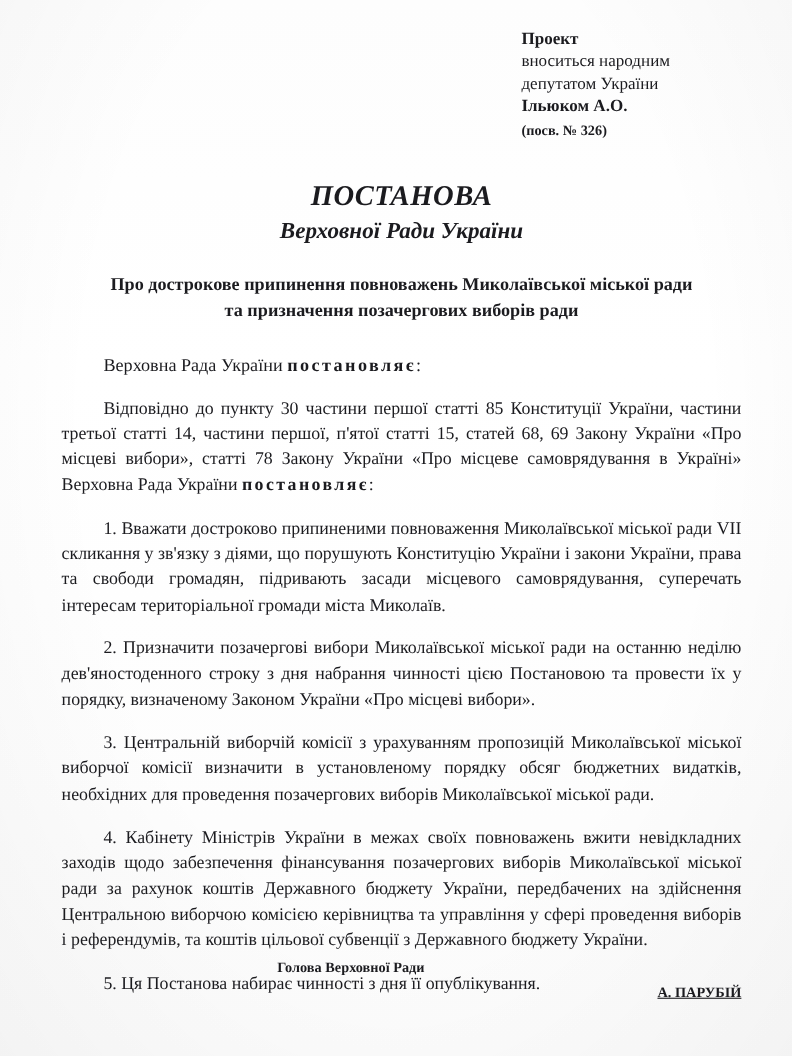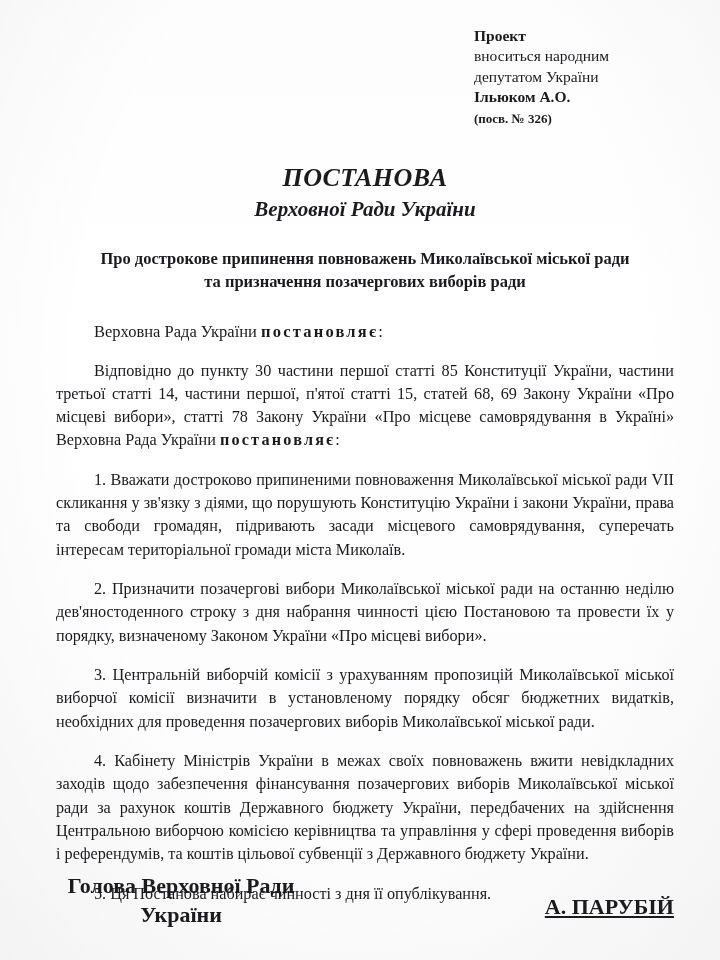--- a/index.html
+++ b/index.html
@@ -96,23 +96,23 @@
     line-height: 1.44;
     text-align: justify;
     text-indent: 38px;
   }
   .signature {
     position: absolute;
     left: 56px;
     right: 46px;
     top: 872px;
     display: flex;
-    justify-content: space-between;
+    justify-content: flex-end;
     align-items: flex-start;
-    font-size: 22px;
+    font-size: 13px;
     font-weight: bold;
   }
   .sign-left {
     text-align: center;
     line-height: 1.3;
     width: 250px;
   }
   .sign-right {
     text-align: right;
     padding-top: 22px;
@@ -172,18 +172,17 @@
   </div>
 
   <div class="num-par">
     <span>5.</span>
     <span>Ця Постанова набирає чинності з дня її опублікування.</span>
   </div>
 
   <div class="signature">
     <div class="sign-left">
       <div>Голова Верховної Ради</div>
-      <div>України</div>
     </div>
     <div class="sign-right">А. ПАРУБІЙ</div>
   </div>
 
 </div>
 
 </body></html>

